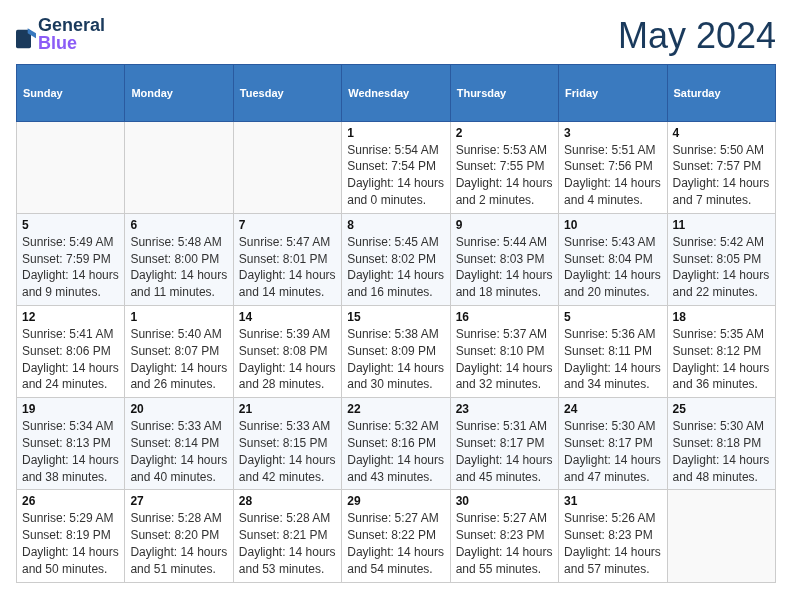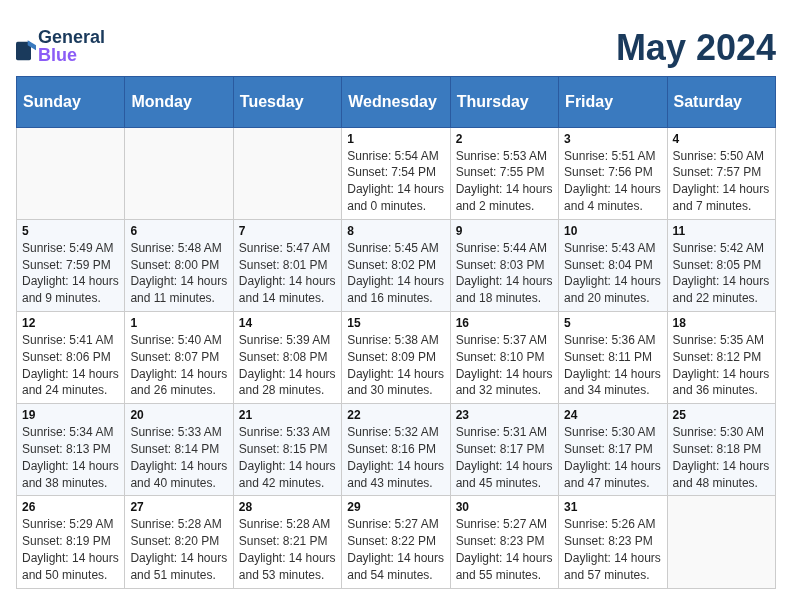--- a/index.html
+++ b/index.html
@@ -8,21 +8,20 @@
       background: #fff;
       width: 792px;
       min-height: 612px;
       padding: 16px;
     }
     .header {
       display: flex;
       justify-content: space-between;
       align-items: flex-start;
       margin-bottom: 8px;
-      margin-top: 12px;
     }
     .logo {
       display: flex;
       align-items: flex-end;
       font-size: 18px;
       font-weight: bold;
       color: #1a3a5c;
       line-height: 1;
     }
     .logo-general { color: #1a3a5c; }
@@ -32,40 +31,40 @@
       height: 22px;
       margin-right: 2px;
       position: relative;
       top: -2px;
     }
     .title-block {
       text-align: right;
     }
     .month-title {
       font-size: 36px;
-      font-weight: bold;
+      font-weight: normal;
       color: #1a3a5c;
       line-height: 1.1;
     }
     .location {
       font-size: 14px;
       color: #333;
       font-style: italic;
     }
     .calendar {
       width: 100%;
       border-collapse: collapse;
       font-size: 11px;
     }
     .calendar th {
       background-color: #3a7abf;
       color: #fff;
       text-align: left;
-      padding: 16px 6px;
-      font-size: 16px;
+      padding: 22px 6px;
+      font-size: 11px;
       font-weight: bold;
       border: 1px solid #2a5a9f;
     }
     .calendar td {
       border: 1px solid #ccc;
       vertical-align: top;
       padding: 4px 5px;
       width: 108px;
       min-height: 80px;
       height: 80px;

